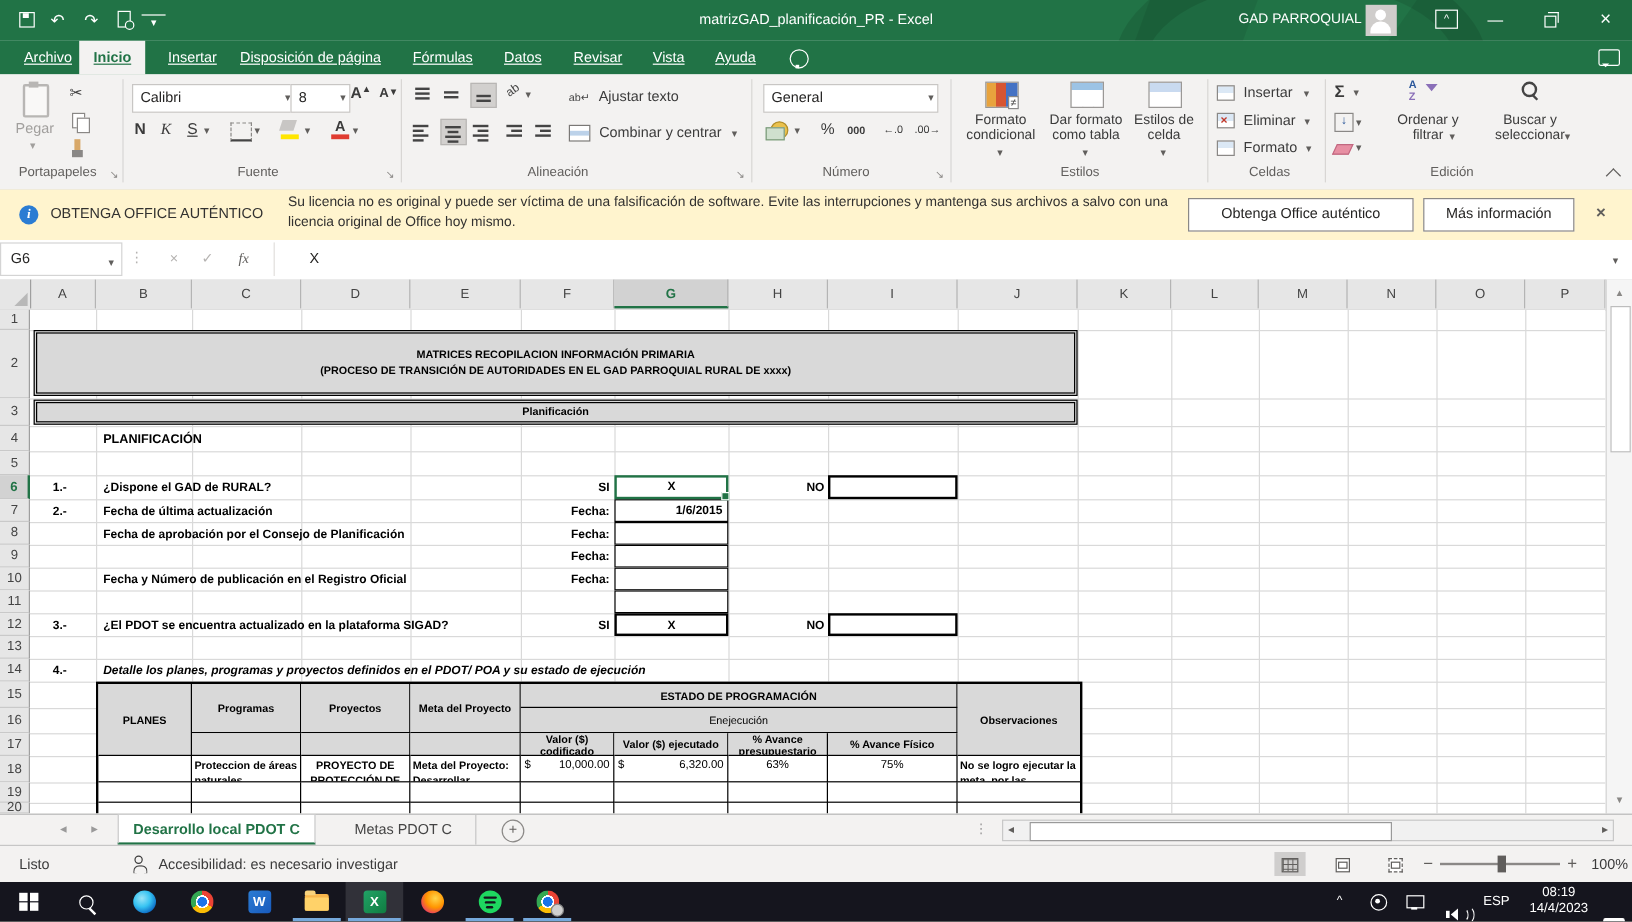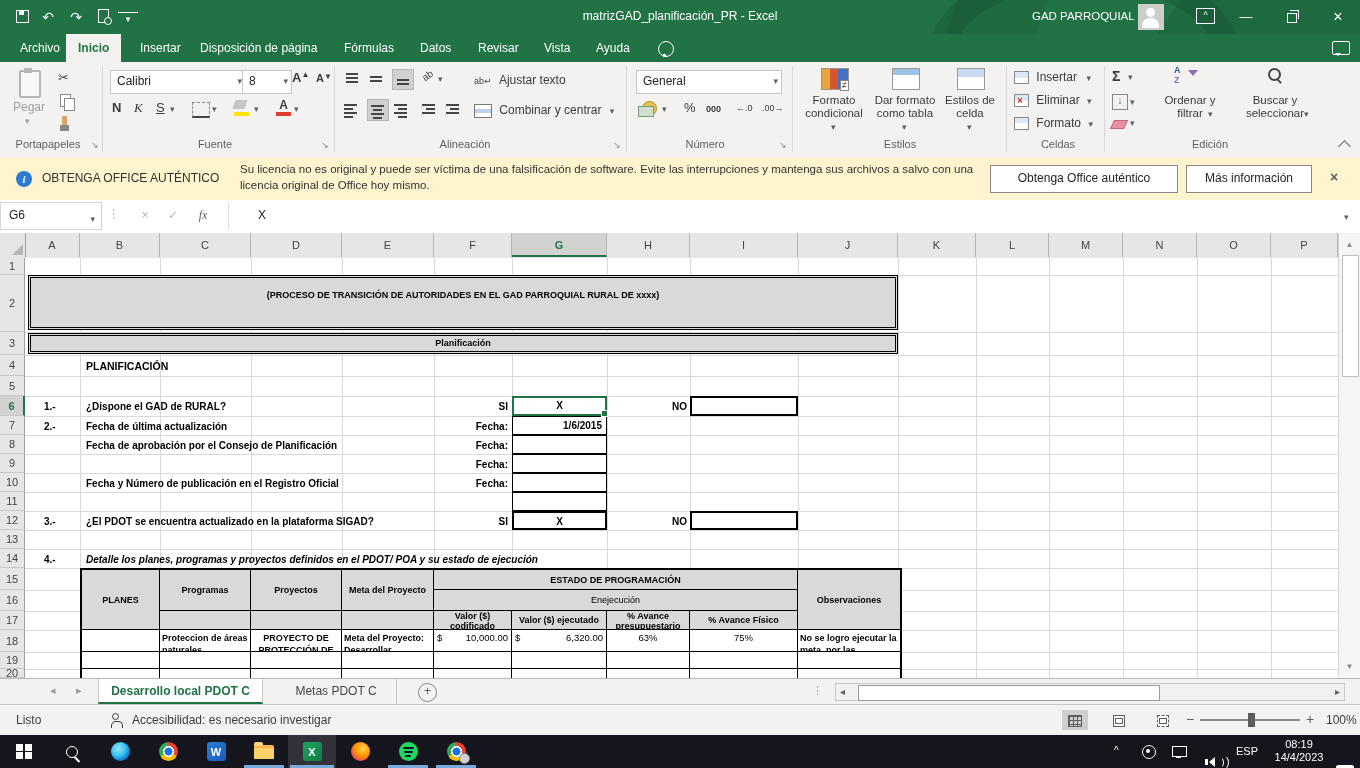--- a/index.html
+++ b/index.html
@@ -20,21 +20,21 @@
   .tb-user{top:10px;font-size:11.5px;color:#fff;}
   .avatar{top:4px;width:26px;height:26px;background:#cfcdcb;}
   .avatar .hd{position:absolute;left:8px;top:4px;width:9px;height:9px;border-radius:50%;background:#fff;}
   .avatar .bd{position:absolute;left:4px;top:14px;width:17px;height:10px;border-radius:8px 8px 0 0;background:#fff;}
   .win-btn{top:0;width:44px;height:34px;color:#fff;text-align:center;line-height:34px;font-size:13px;}
   .rest-ic{top:13px;width:8px;height:8px;border:1.2px solid #fff;}
   .rest-ic i{position:absolute;left:2px;top:-4px;width:8px;height:8px;border:1.2px solid #fff;border-left:none;border-bottom:none;display:block;}
   .ribdisp{top:8px;width:17px;height:14px;border:1.3px solid #fff;text-align:center;line-height:12px;font-size:9px;color:#fff;}
   
   .tabrow{left:0;top:34px;width:1360px;height:28px;background:#217346;}
-  .mtab{top:0;height:28px;line-height:28px;color:#fff;font-size:12px;text-align:center;padding:0 12px;cursor:default;}
+  .mtab{top:0;height:28px;line-height:28px;color:#fff;font-size:12px;text-align:center;padding:0 12px;cursor:default;text-decoration:underline;}
   .mtab.active{background:#f3f2f1;color:#217346;font-weight:bold;}
   .bulb{top:7px;width:14px;height:14px;border:1.5px solid #fff;border-radius:50%;}
   .bulb i{position:absolute;left:4px;top:12px;width:3px;height:3px;background:#fff;display:block;}
   .searchtxt{top:0;height:28px;line-height:28px;color:#fff;font-size:12px;margin-top:21px;}
   .bubble{top:7px;width:16px;height:12px;border:1.4px solid #fff;border-radius:2px;}
   .bubble i{position:absolute;left:2px;bottom:-5px;width:0;height:0;border:3px solid transparent;border-top-color:#fff;display:block;}
   
   .ribbon{left:0;top:62px;width:1360px;height:96px;background:#f3f2f1;border-bottom:1px solid #d2d0ce;font-size:12px;color:#3b3b3b;}
   .gdiv{top:4px;width:1px;height:86px;background:#d8d6d4;}
   .glabel{top:76px;font-size:11px;color:#605e5c;text-align:center;}
@@ -464,20 +464,21 @@
     <div class="A rh" style="top:272px;height:19px;">13</div>
     <div class="A rh" style="top:291px;height:19px;">14</div>
     <div class="A rh" style="top:310px;height:22px;">15</div>
     <div class="A rh" style="top:332px;height:21px;">16</div>
     <div class="A rh" style="top:353px;height:19px;">17</div>
     <div class="A rh" style="top:372px;height:22px;">18</div>
     <div class="A rh" style="top:394px;height:17px;">19</div>
     <div class="A rh" style="top:411px;height:9px;">20</div>
 
     <div class="A gray-box" style="left:28px;top:17px;width:870px;height:55px;padding-top:10px;font-size:9px;line-height:14px;">
+      <div>MATRICES RECOPILACION INFORMACIÓN PRIMARIA</div>
       <div>(PROCESO DE TRANSICIÓN DE AUTORIDADES EN EL GAD PARROQUIAL RURAL DE xxxx)</div>
     </div>
     <div class="A gray-box" style="left:28px;top:75px;width:870px;height:21px;font-size:9px;line-height:15px;">
       <div>Planificación</div>
     </div>
 
     <div class="A lbl" style="left:86px;top:99px;font-size:10.5px;">PLANIFICACIÓN</div>
 
     <div class="A lbl" style="left:44px;top:139px;">1.-</div>
     <div class="A lbl" style="left:86px;top:139px;">¿Dispone el GAD de RURAL?</div>

